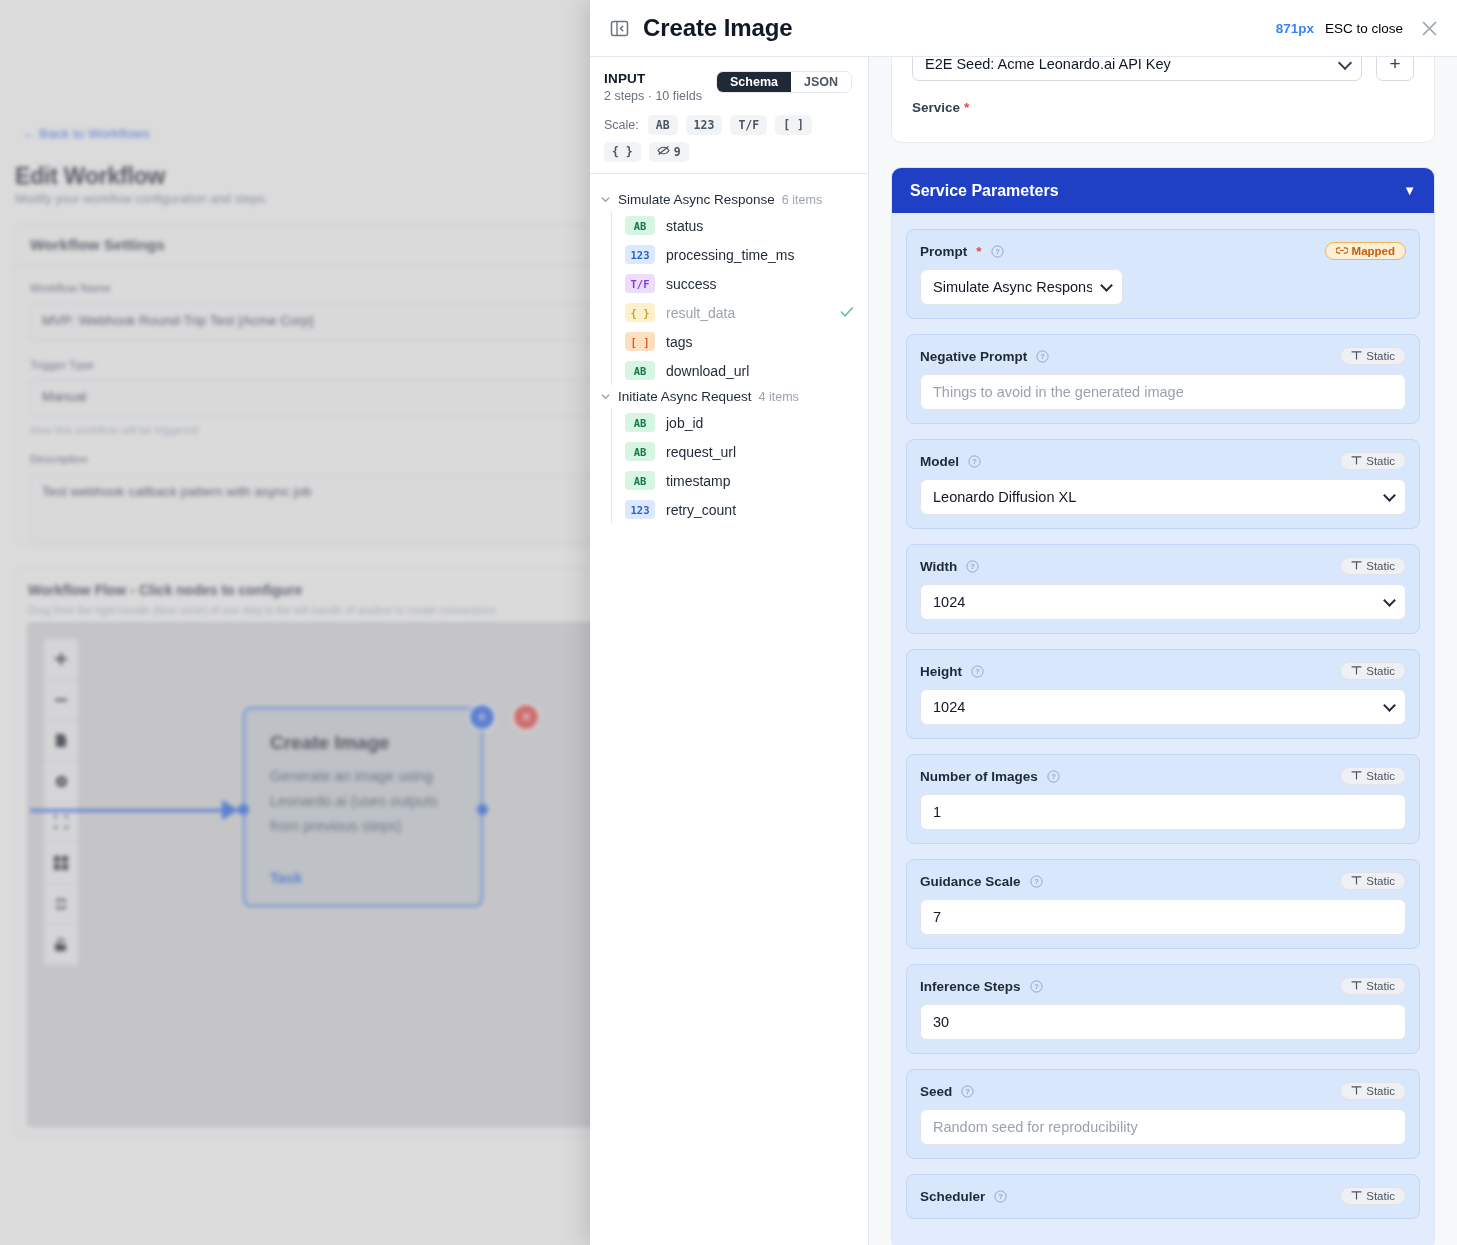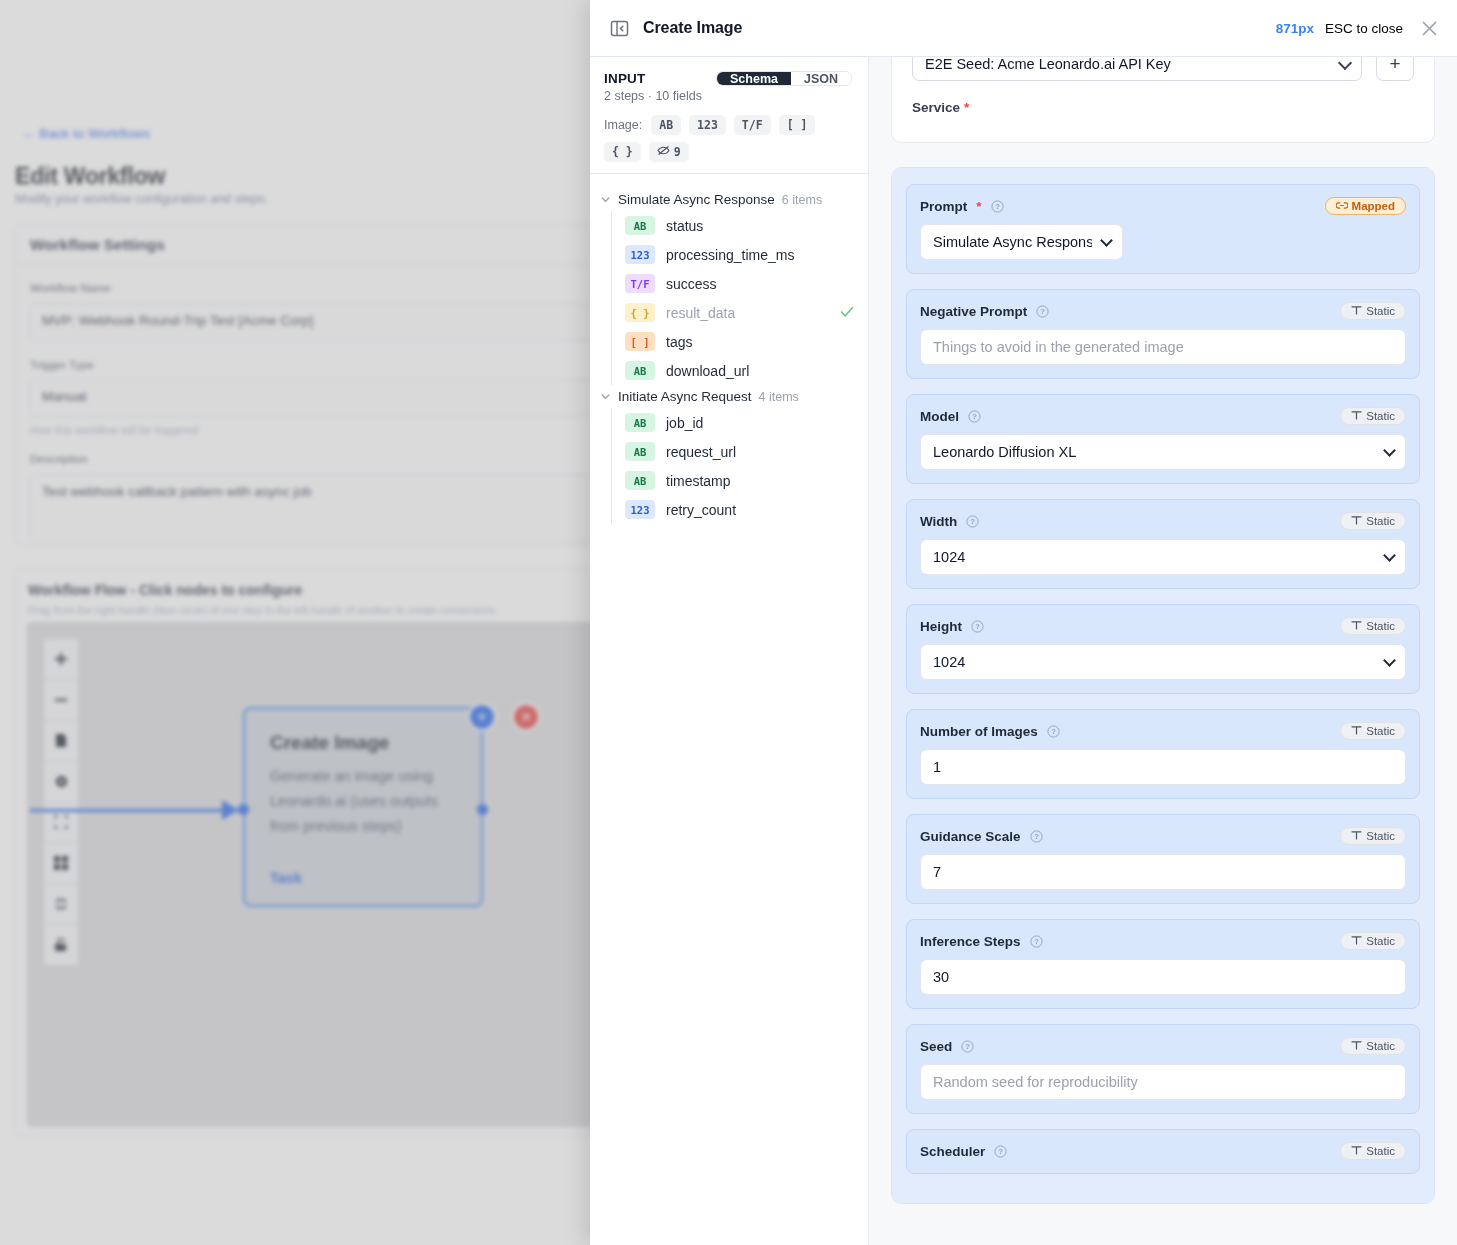--- a/index.html
+++ b/index.html
@@ -131,21 +131,21 @@
     display: flex; flex-direction: column;
   }
   #modal-header {
     height: 57px; flex: 0 0 57px;
     border-bottom: 1px solid #e2e8f0;
     display: flex; align-items: center; padding: 0 18px 0 20px;
     background: #fff;
   }
   .hdr-collapse-icon { display: flex; align-items: center; color: #64748b; }
   #modal-title {
-    font-size: 16px; font-weight: bold; color: #111827;
+    font-size: 24px; font-weight: bold; color: #111827;
     margin-left: 14px; letter-spacing: -0.1px;
   }
   .hdr-right { margin-left: auto; display: flex; align-items: center; gap: 11px; }
   .hdr-px { font-size: 13.5px; font-weight: bold; color: #3b82f6; }
   .hdr-esc { font-size: 13.5px; color: #000000; }
   .hdr-close { color: #9ca3af; display: flex; align-items: center; padding-left: 6px; }
 
   #modal-body { flex: 1; display: flex; min-height: 0; }
 
   
@@ -154,21 +154,21 @@
     border-right: 1px solid #e5e7eb;
     display: flex; flex-direction: column;
     background: #fff;
   }
   #schema-top { padding: 14px 16px 11px 14px; border-bottom: 1px solid #e5e7eb; }
   .schema-row1 { display: flex; align-items: flex-start; }
   .inp-title { font-size: 13.5px; font-weight: bold; color: #111827; letter-spacing: 0.2px; }
   .inp-meta { font-size: 12.5px; color: #6b7280; margin-top: 3px; }
   .seg {
     margin-left: auto; display: flex; border: 1px solid #e5e7eb;
-    border-radius: 7px; overflow: hidden; background: #fff; height: 15px;
+    border-radius: 7px; overflow: hidden; background: #fff; height: 22px;
   }
   .seg-btn {
     font-size: 12.5px; font-weight: bold; padding: 0 13px;
     display: flex; align-items: center; color: #4b5563; background: #fff;
   }
   .seg-btn.active { background: #1f2937; color: #fff; }
   .filter-row {
     margin-top: 12px; display: flex; flex-wrap: wrap;
     align-items: center; gap: 7px 8px;
   }
@@ -420,21 +420,21 @@
           <div>
             <div class="inp-title">INPUT</div>
             <div class="inp-meta">2 steps · 10 fields</div>
           </div>
           <div class="seg">
             <div class="seg-btn active">Schema</div>
             <div class="seg-btn">JSON</div>
           </div>
         </div>
         <div class="filter-row">
-          <span class="filter-lbl">Image:</span>
+          <span class="filter-lbl">Scale:</span>
           <span class="chip">AB</span>
           <span class="chip">123</span>
           <span class="chip">T/F</span>
           <span class="chip">[ ]</span>
           <span class="chip">{ }</span>
           <span class="chip">
             <span>
               <svg width="13" height="11" viewBox="0 0 14 12">
                 <path d="M1 6s2.2-3.6 6-3.6S13 6 13 6s-2.2 3.6-6 3.6S1 6 1 6z" stroke="#4b5563" stroke-width="1.2" fill="none"></path>
                 <path d="M1.6 10.4L12.4 1.6" stroke="#4b5563" stroke-width="1.3"></path>
@@ -532,20 +532,24 @@
 
         <div class="svc-block">
           <div class="fld-label">
             <span>Service</span>
             <span class="req">*</span>
           </div>
         </div>
       </div>
 
       <div class="params-card">
+        <div class="params-hd">
+          <span class="params-hd-t">Service Parameters</span>
+          <span class="params-hd-caret">▼</span>
+        </div>
         <div class="params-body">
 
           <div class="param">
             <div class="param-top">
               <span class="param-lbl">
                 <span>Prompt</span>
                 <span class="req">*</span>
                 <span class="help-icon">
                   <svg width="13" height="13" viewBox="0 0 13 13">
                       <circle cx="6.5" cy="6.5" r="5.6" stroke="#9aa6b8" stroke-width="1" fill="none"></circle>

